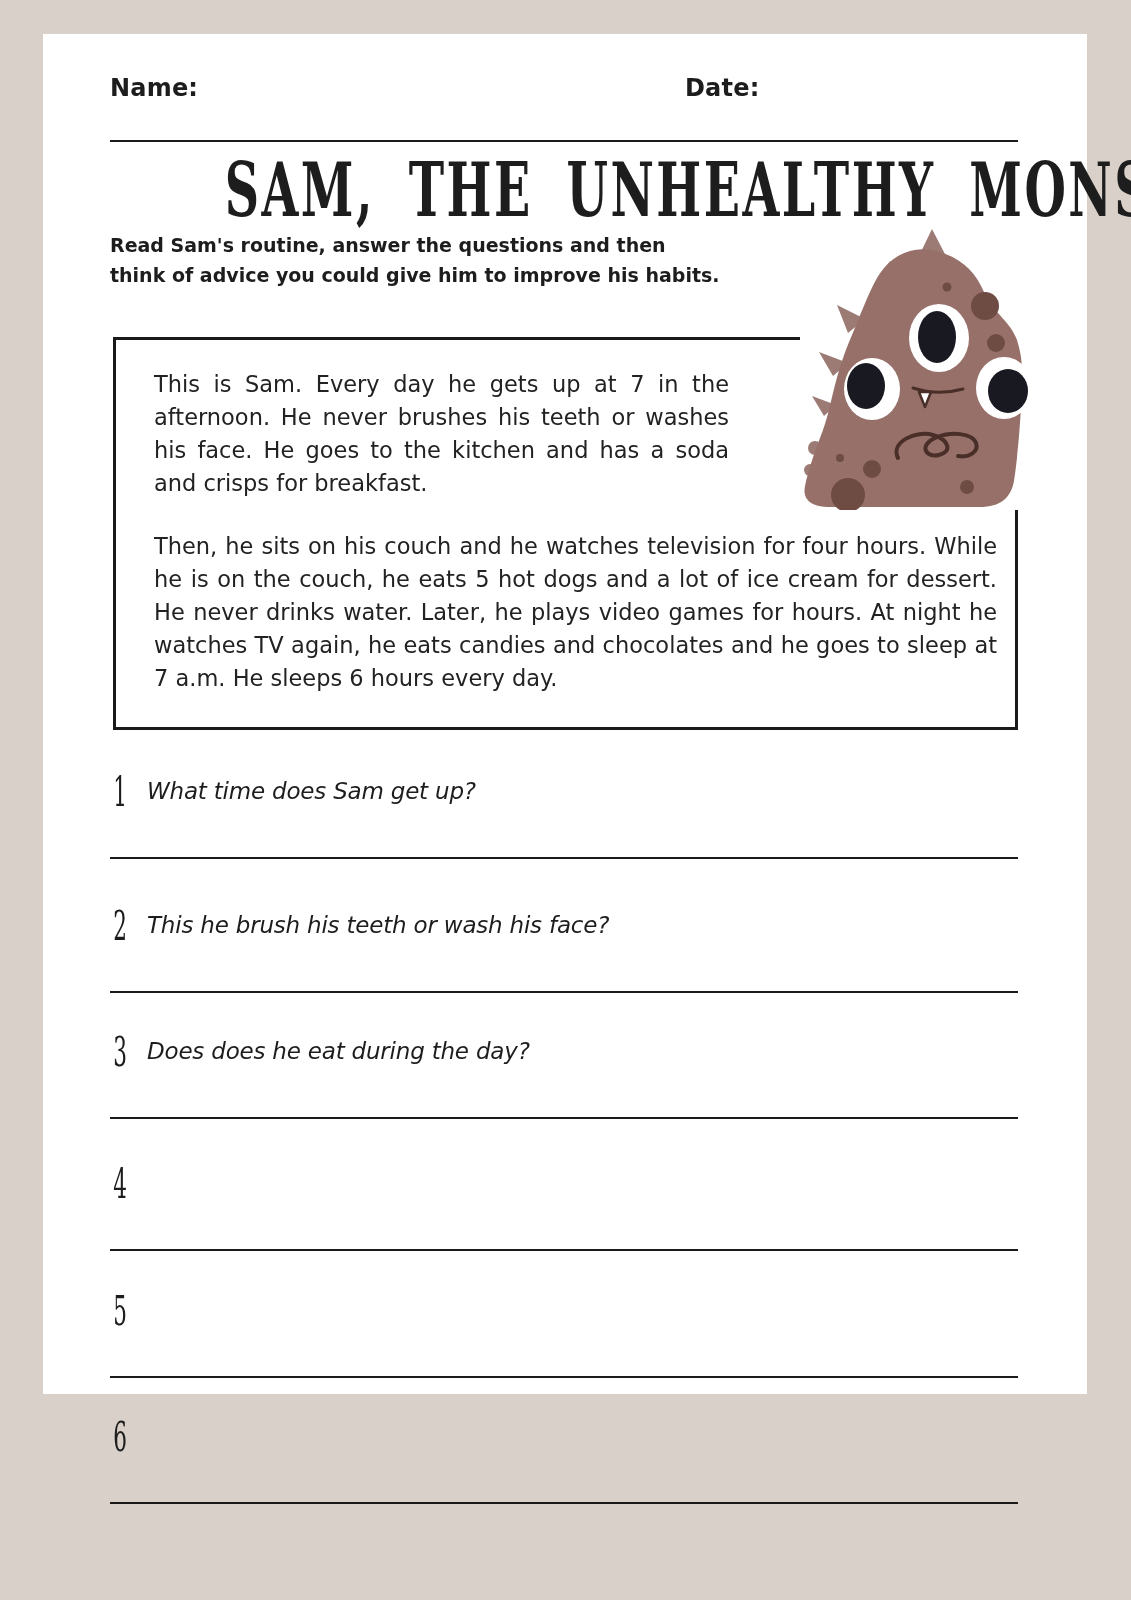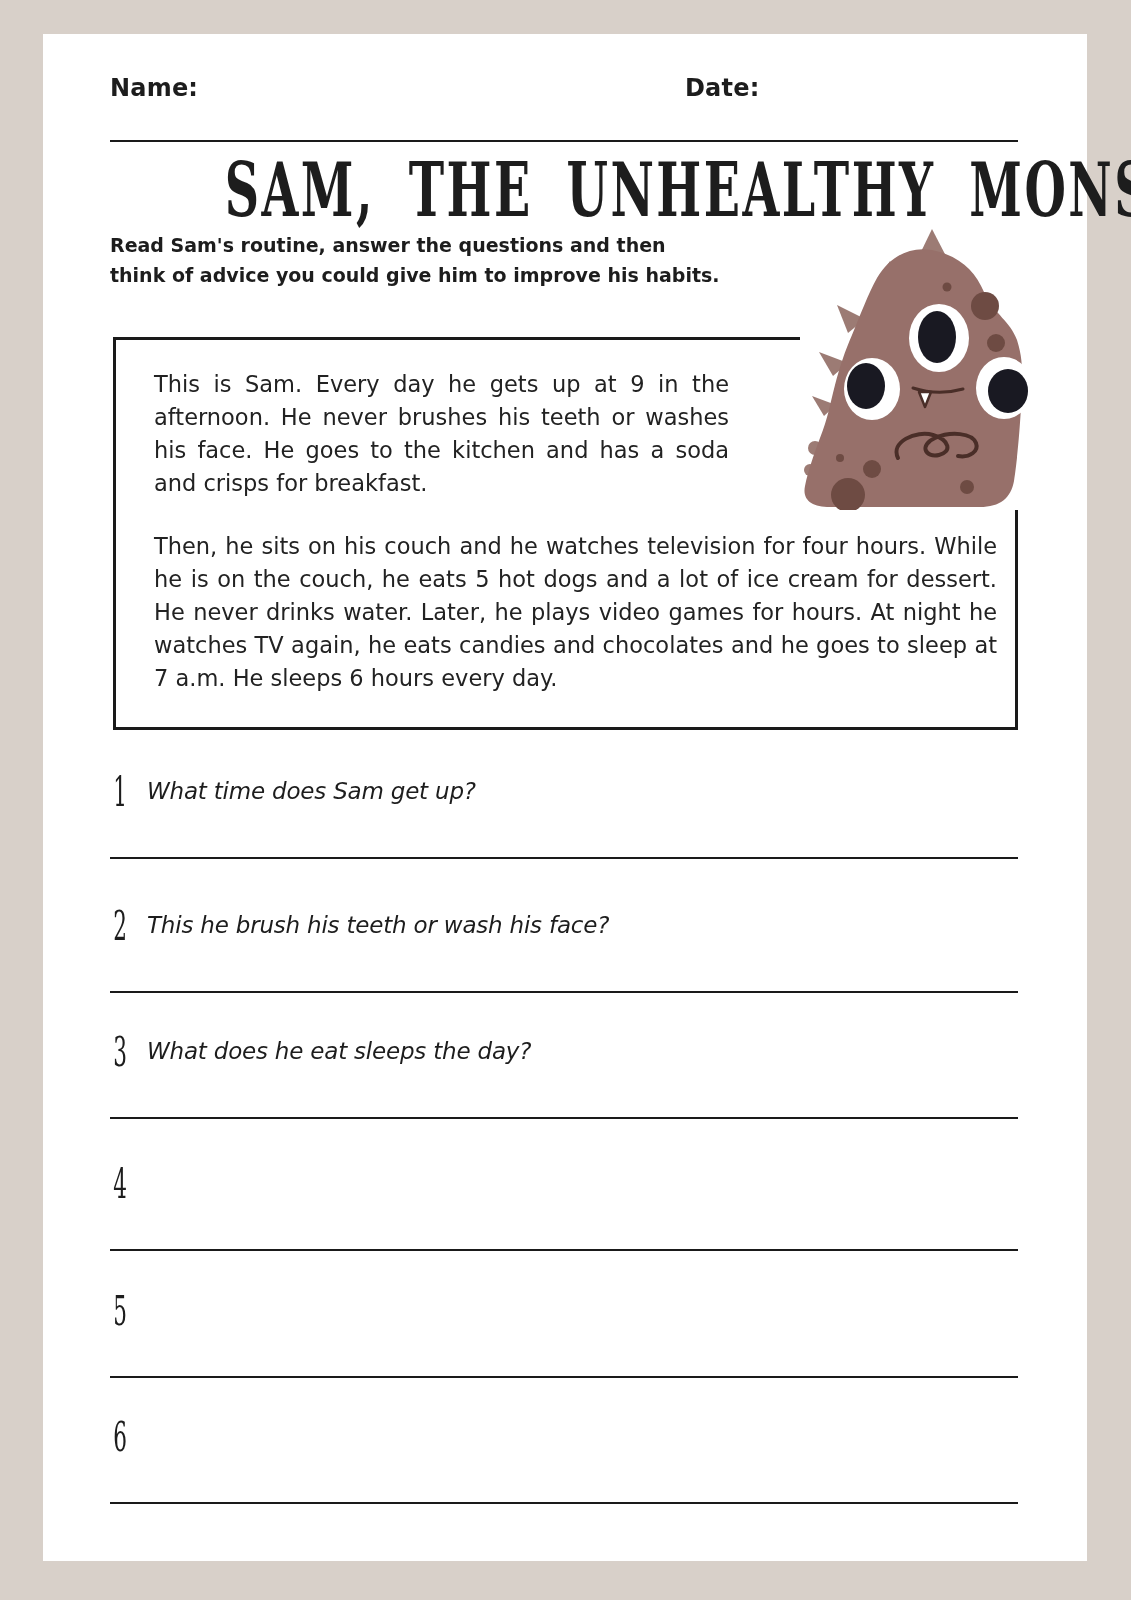--- a/index.html
+++ b/index.html
@@ -6,21 +6,21 @@
   body {
     width:1131px; height:1600px;
     background:#d8d0c9;
     position:relative;
     font-family:"DejaVu Sans", sans-serif;
     color:#1d1d1d;
     overflow:hidden;
   }
   .page {
     position:absolute; left:43px; top:34px;
-    width:1044px; height:1527px;
+    width:1044px; height:1360px;
     background:#ffffff;
   }
   
   .header-row { position:absolute; top:40px; left:67px; width:908px; height:32px; }
   .name-label, .date-label { font-size:24px; font-weight:700; letter-spacing:0.2px; }
   .date-label { position:absolute; left:539px; top:0;margin-left:36px; }
   .name-label { position:absolute; left:0; top:0; }
   .header-line {
     position:absolute; top:106px; left:67px; width:908px;
     border-top:2px solid #1a1a1a;
@@ -90,21 +90,21 @@
   <div class="header-line"></div>
 
   <div class="title-wrap">
     <span class="title-text">SAM, THE UNHEALTHY MONSTER</span>
   </div>
 
   <div class="instructions">Read Sam's routine, answer the questions and then
 think of advice you could give him to improve his habits.</div>
 
   <div class="passage-box">
-    <div class="para para1">This is Sam. Every day he gets up at 9 in the afternoon. He never brushes his teeth or washes his face. He goes to the kitchen and has a soda and crisps for breakfast.</div>
+    <div class="para para1">This is Sam. Every day he gets up at 7 in the afternoon. He never brushes his teeth or washes his face. He goes to the kitchen and has a soda and crisps for breakfast.</div>
     <div class="para para2">Then, he sits on his couch and he watches television for four hours. While he is on the couch, he eats 5 hot dogs and a lot of ice cream for dessert. He never drinks water. Later, he plays video games for hours. At night he watches TV again, he eats candies and chocolates and he goes to sleep at 7 a.m. He sleeps 6 hours every day.</div>
   </div>
 
   <div class="monster">
     <svg width="232" height="284" viewBox="0 0 232 284">
 
       <g fill="#9C7B74">
         <polygon points="118,32 132,3 147,32"></polygon>
         <polygon points="73,62 90,35 102,55"></polygon>
         <polygon points="48,107 37,79 65,93"></polygon>
@@ -174,21 +174,21 @@
     <div class="qrow">
       <span class="qnum">2</span>
       <span class="qtext">This he brush his teeth or wash his face?</span>
     </div>
     <div class="aline"></div>
   </div>
 
   <div class="qa q3">
     <div class="qrow">
       <span class="qnum">3</span>
-      <span class="qtext">What does he eat sleeps the day?</span>
+      <span class="qtext">Does does he eat during the day?</span>
     </div>
     <div class="aline"></div>
   </div>
 
   <div class="qa q4">
     <div class="qrow">
       <span class="qnum">4</span>
     </div>
     <div class="aline"></div>
   </div>

